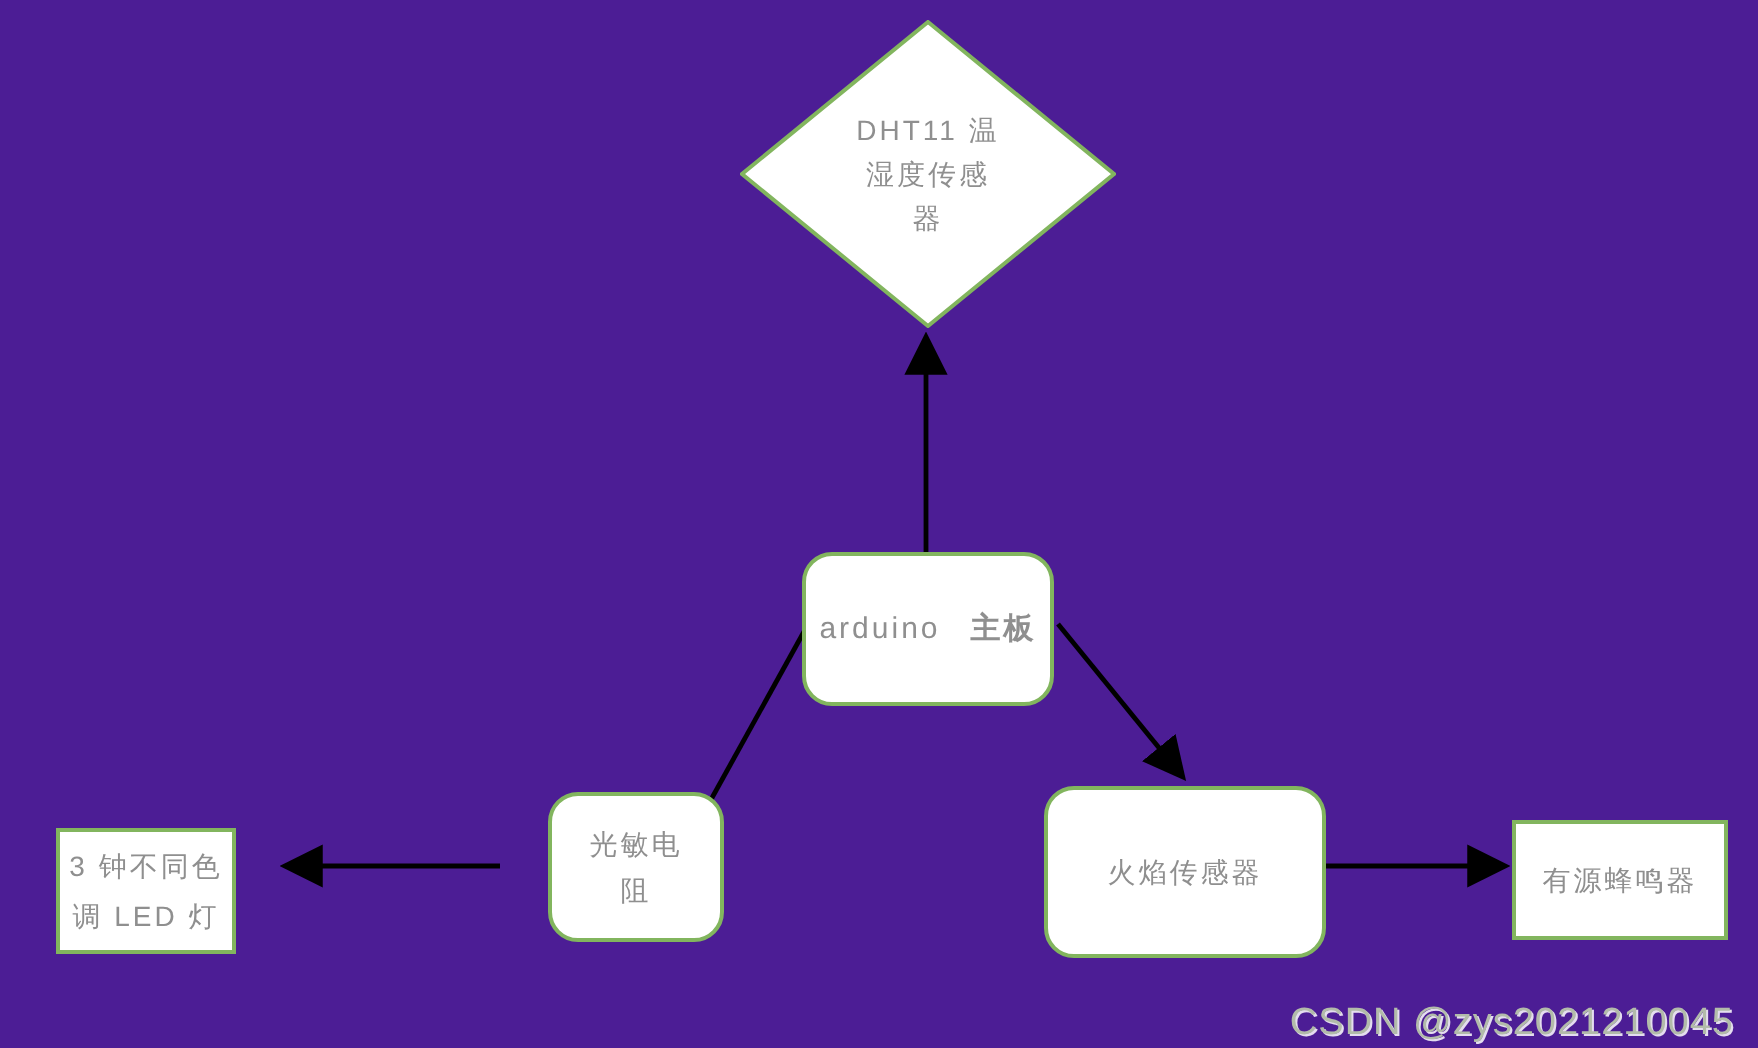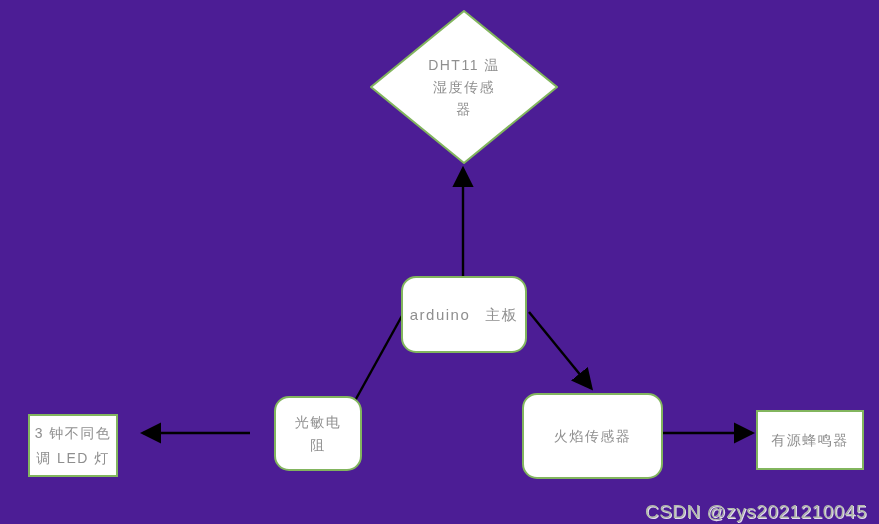--- a/index.html
+++ b/index.html
@@ -70,21 +70,21 @@
     font-size: 14px;
     letter-spacing: 1.5px;
     line-height: 22px;
   }
   .spellcheck-underline {
     text-decoration-style: wavy;
     text-decoration-color: #cc1f1f;
     text-decoration-thickness: 1px;
     text-underline-offset: 3px;
   }
-  .zh-part { margin-left: 15px; }
+  .zh-part { margin-left: 15px; font-weight: bold; }
 
   .watermark {
     position: absolute;
     right: 12px;
     bottom: 1px;
     font-size: 19px;
     letter-spacing: 0.5px;
     color: #b2bbaa;
     text-shadow: 1px 1px 0 rgba(255,255,255,0.85);
     z-index: 3;

